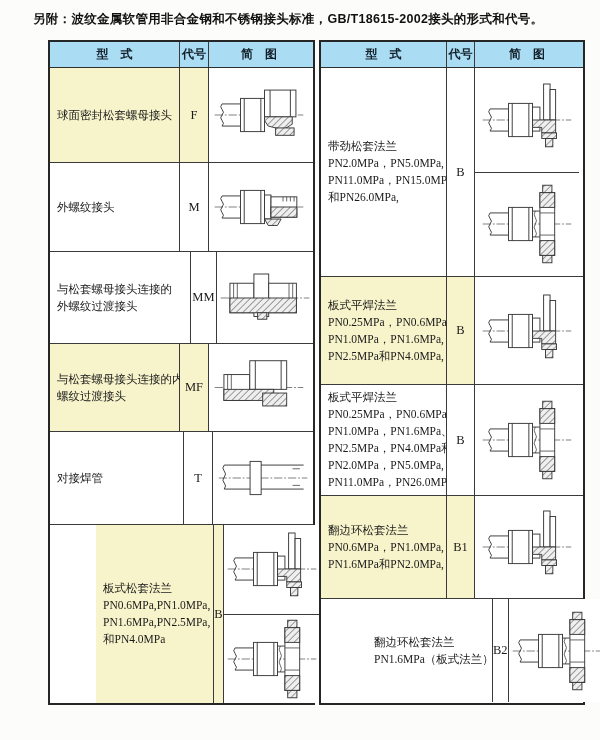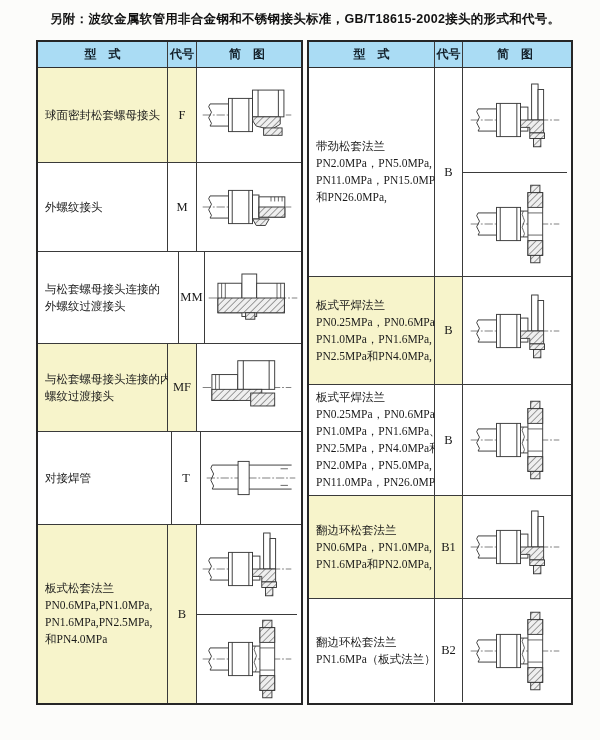--- a/index.html
+++ b/index.html
@@ -1,36 +1,36 @@
 <!DOCTYPE html>
 <html><head>
 <meta charset="utf-8">
 <style>
   html,body{margin:0;padding:0;}
   .page{
     position:relative;width:600px;height:740px;background:#fcfcfa;
     font-family:"Liberation Serif","DejaVu Serif",serif;color:#1a1a1a;overflow:hidden;
   }
   .doc-title{
-    position:absolute;left:50px;top:11px;width:540px;
+    position:absolute;left:33px;top:11px;width:540px;
     font-family:"Liberation Sans","DejaVu Sans",sans-serif;
     font-size:12.5px;font-weight:bold;letter-spacing:.3px;color:#111;
   }
-  .tables{position:absolute;left:36px;top:40px;display:flex;gap:4px;}
+  .tables{position:absolute;left:48px;top:40px;display:flex;gap:4px;}
   .half{border:2px solid #262626;background:#fff;}
   .half.left{width:263px;}
   .half.right{width:262px;}
   .hrow{display:flex;height:25px;background:#aadcf4;border-bottom:1.5px solid #2e2e2e;}
   .hcell{
     box-sizing:border-box;display:flex;align-items:center;justify-content:center;
     border-right:1px solid #3a3a3a;font-size:12px;font-weight:bold;color:#13202a;
   }
   .hcell:last-child{border-right:none;}
   .brow{display:flex;border-bottom:1px solid #3a3a3a;}
-  .brow:last-child{border-bottom:none;}
+  .brow:last-child{border-bottom:none;padding-left:46px;}
   .cell{box-sizing:border-box;border-right:1px solid #3a3a3a;background:#fff;}
   .cell:last-child{border-right:none;}
   .cell.hl{background:#f7f4cb;}
   .type-cell{
     display:flex;flex-direction:column;justify-content:center;
     padding:5px 3px 5px 7px;font-size:11.5px;line-height:17px;
   }
   .code-cell{display:flex;align-items:center;justify-content:center;font-size:12.5px;}
   .diag-cell{display:flex;flex-direction:column;padding:0;}
   .diag-box{flex:1;display:flex;align-items:center;justify-content:center;overflow:hidden;}

